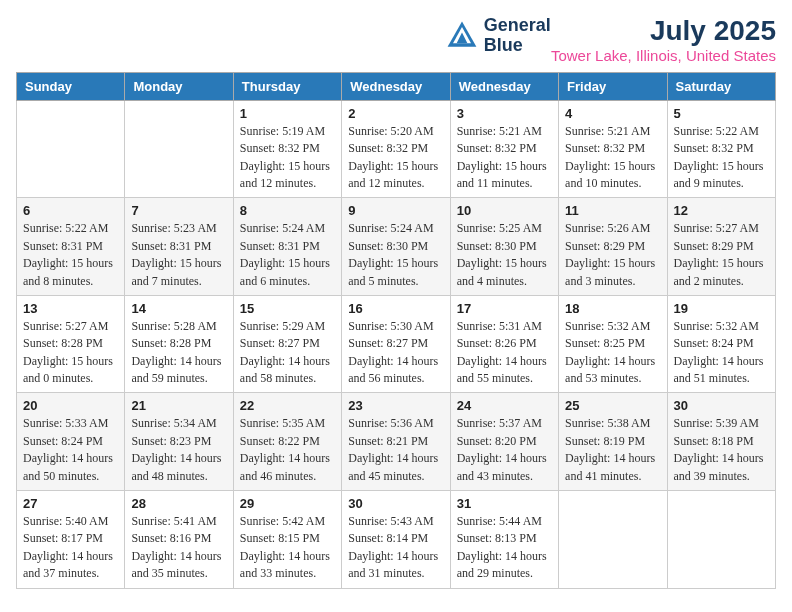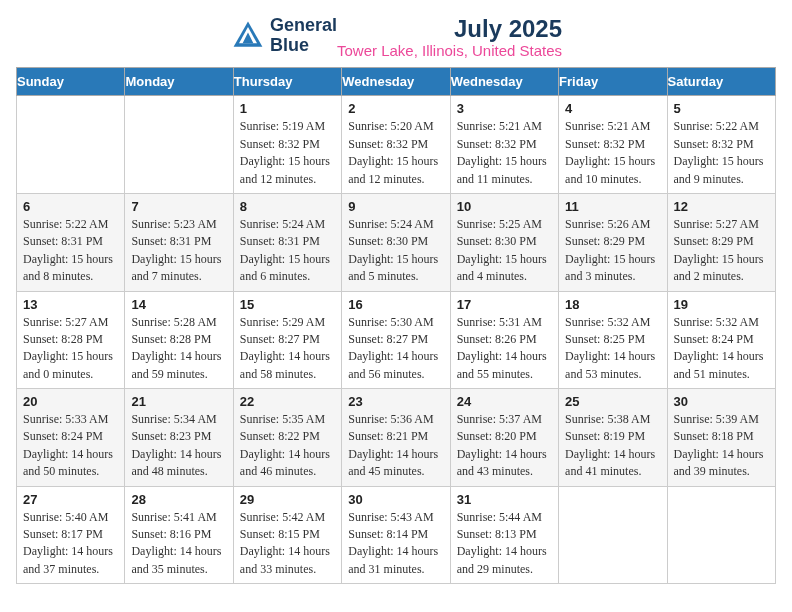--- a/index.html
+++ b/index.html
@@ -5,21 +5,21 @@
     * { box-sizing: border-box; margin: 0; padding: 0; }
     body {
       font-family: Arial, sans-serif;
       background: #fff;
       width: 792px;
       min-height: 612px;
       padding: 16px;
     }
     .header {
       display: flex;
-      justify-content: center;
+      justify-content: flex-end;
       align-items: flex-start;
       margin-bottom: 8px;
     }
     .logo {
       display: flex;
       align-items: center;
       gap: 4px;
     }
     .logo-text {
       font-size: 18px;
@@ -28,41 +28,41 @@
       line-height: 1.1;
     }
     .logo-icon {
       width: 36px;
       height: 36px;
     }
     .title-area {
       text-align: right;
     }
     .month-title {
-      font-size: 24px;
+      font-size: 28px;
       font-weight: bold;
       color: #1a3a5c;
       line-height: 1.1;
     }
     .location-title {
       font-size: 15px;
       color: #ec4899;
       font-weight: normal;
     }
     .calendar {
       width: 100%;
       border-collapse: collapse;
       border: 1px solid #ccc;
     }
     .calendar th {
       background-color: #2979b8;
       color: #fff;
       font-size: 13px;
       font-weight: bold;
-      padding: 6px 0;
+      padding: 6px 8px;
       text-align: left;
       border: 1px solid #aaa;
     }
     .calendar td {
       vertical-align: top;
       padding: 5px 6px;
       border: 1px solid #ccc;
       font-size: 11px;
       color: #333;
       background: #fff;

